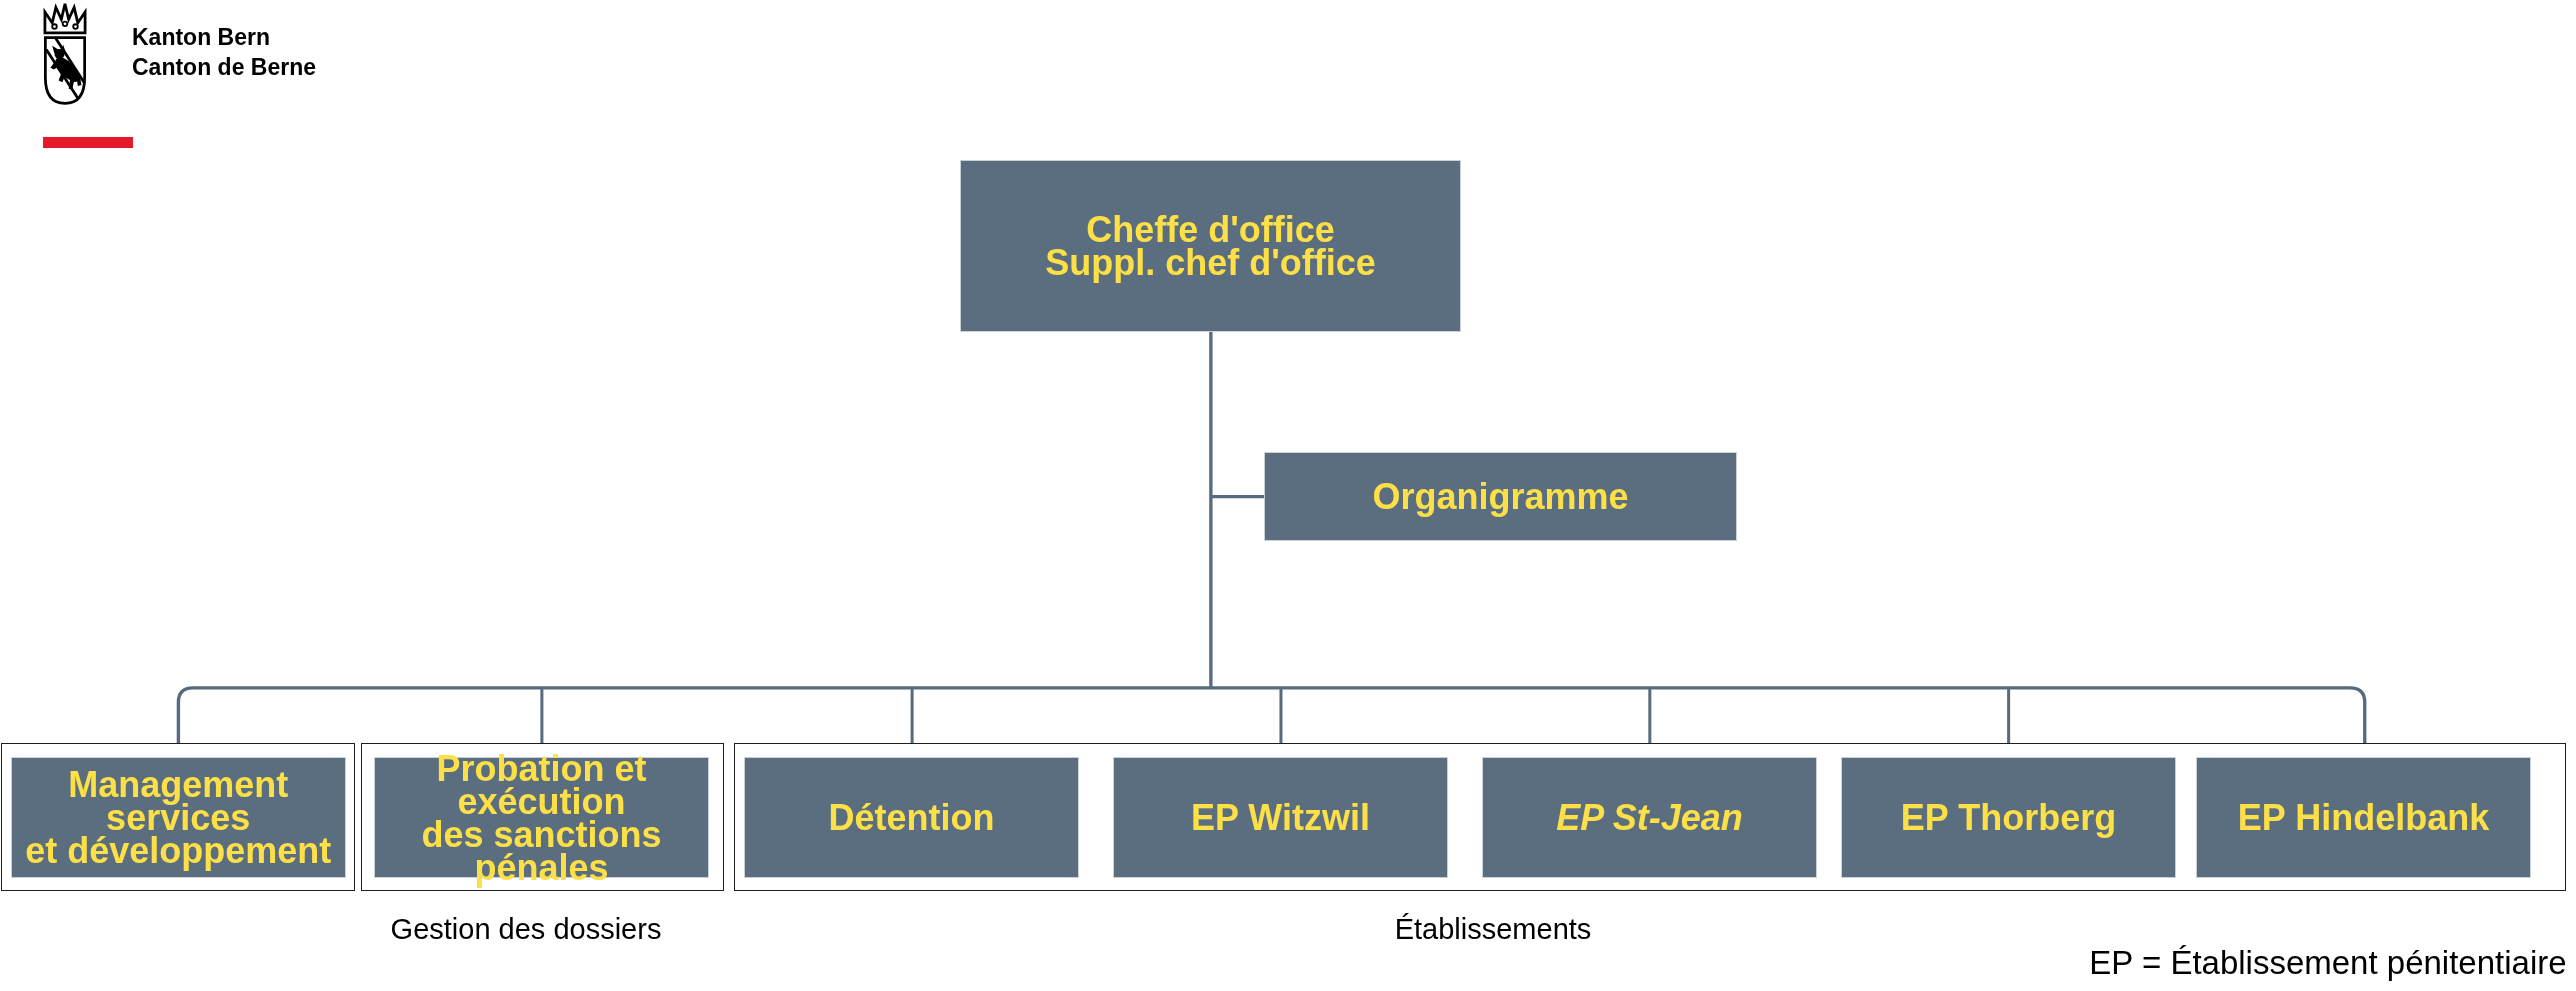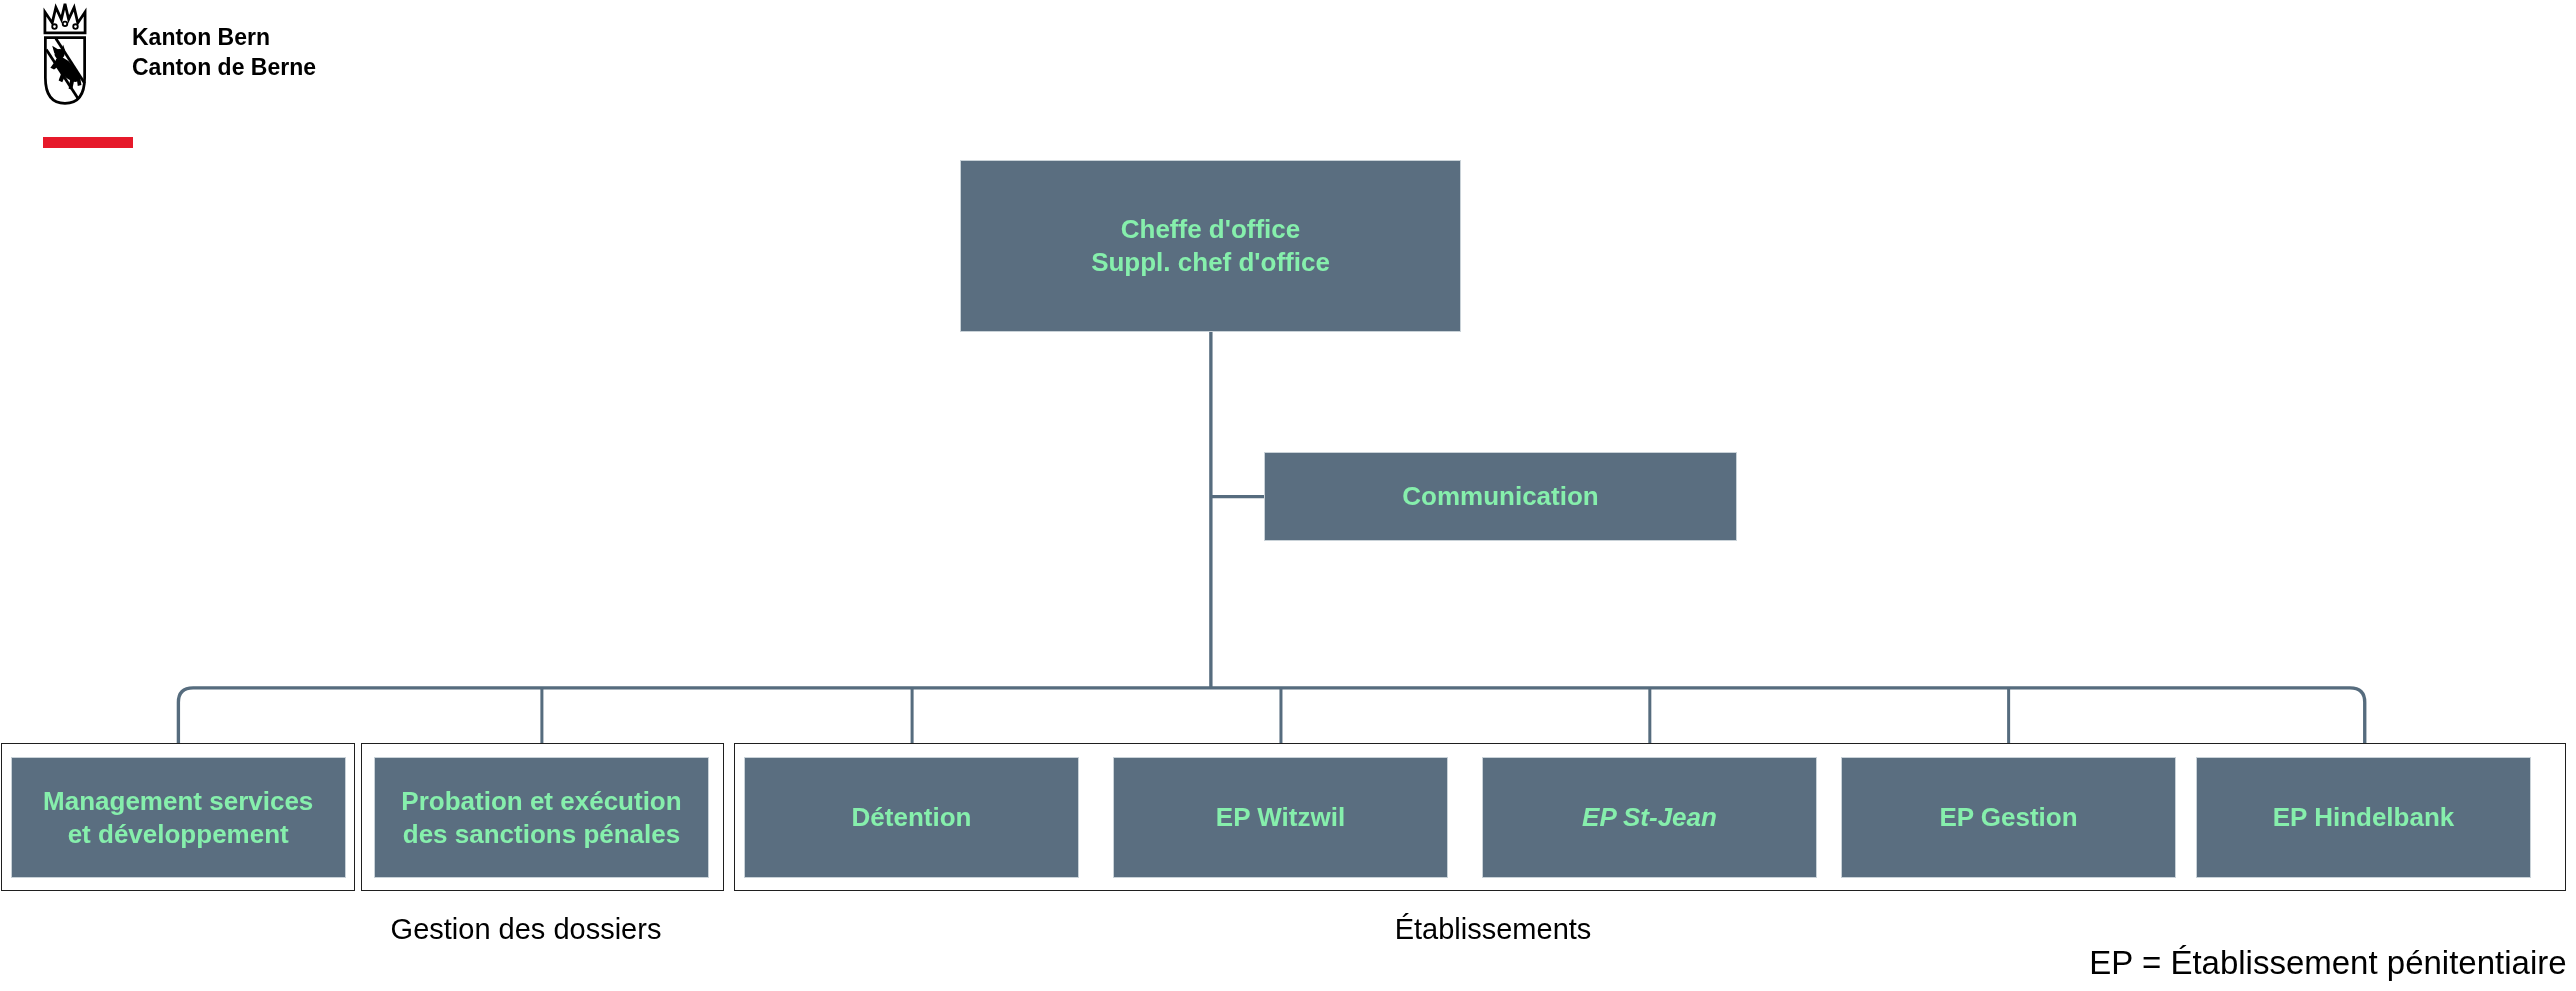--- a/index.html
+++ b/index.html
@@ -16,21 +16,21 @@
   #doc-title{left:43px;top:204px;font-size:29px;line-height:38px;white-space:nowrap;}
   #doc-title sup{font-size:19.4px;}
 
   
   #connector-svg{left:0;top:0;width:2576px;height:992px;}
 
   
   .node{
     background:#5a6e80;border:1.3px solid #c9d2d8;box-sizing:border-box;
     display:flex;align-items:center;justify-content:center;text-align:center;
-    color:#86efac;font-weight:bold;font-size:26px;line-height:33px;
+    color:#fde047;font-weight:bold;font-size:36px;line-height:33px;
   }
   #root-box{left:960px;top:160px;width:501px;height:172px;}
   #comm-box{left:1264px;top:452px;width:473px;height:89px;}
   .child{top:757px;width:335px;height:121px;}
   #box-management{left:10.7px;}
   #box-probation{left:374px;}
   #box-detention{left:744px;}
   #box-witzwil{left:1113px;}
   #box-stjean{left:1482px;font-style:italic;}
   #box-thorberg{left:1841px;}
@@ -104,21 +104,21 @@
 <div id="container-etablissements" class="abs container"></div>
 
 <div id="root-box" class="abs node">
   <div>
     <span>Cheffe d'office</span><br>
     <span>Suppl. chef d'office</span>
   </div>
 </div>
 
 <div id="comm-box" class="abs node">
-  <span>Communication</span>
+  <span>Organigramme</span>
 </div>
 
 <div id="box-management" class="abs node child">
   <div>
     <span>Management services</span><br>
     <span>et développement</span>
   </div>
 </div>
 
 <div id="box-probation" class="abs node child">
@@ -134,21 +134,21 @@
 
 <div id="box-witzwil" class="abs node child">
   <span>EP Witzwil</span>
 </div>
 
 <div id="box-stjean" class="abs node child">
   <span>EP St-Jean</span>
 </div>
 
 <div id="box-thorberg" class="abs node child">
-  <span>EP Gestion</span>
+  <span>EP Thorberg</span>
 </div>
 
 <div id="box-hindelbank" class="abs node child">
   <span>EP Hindelbank</span>
 </div>
 
 <div id="caption-dossiers" class="abs caption">Gestion des dossiers</div>
 <div id="caption-etablissements" class="abs caption">Établissements</div>
 <div id="footnote" class="abs">EP = Établissement pénitentiaire</div>
 

